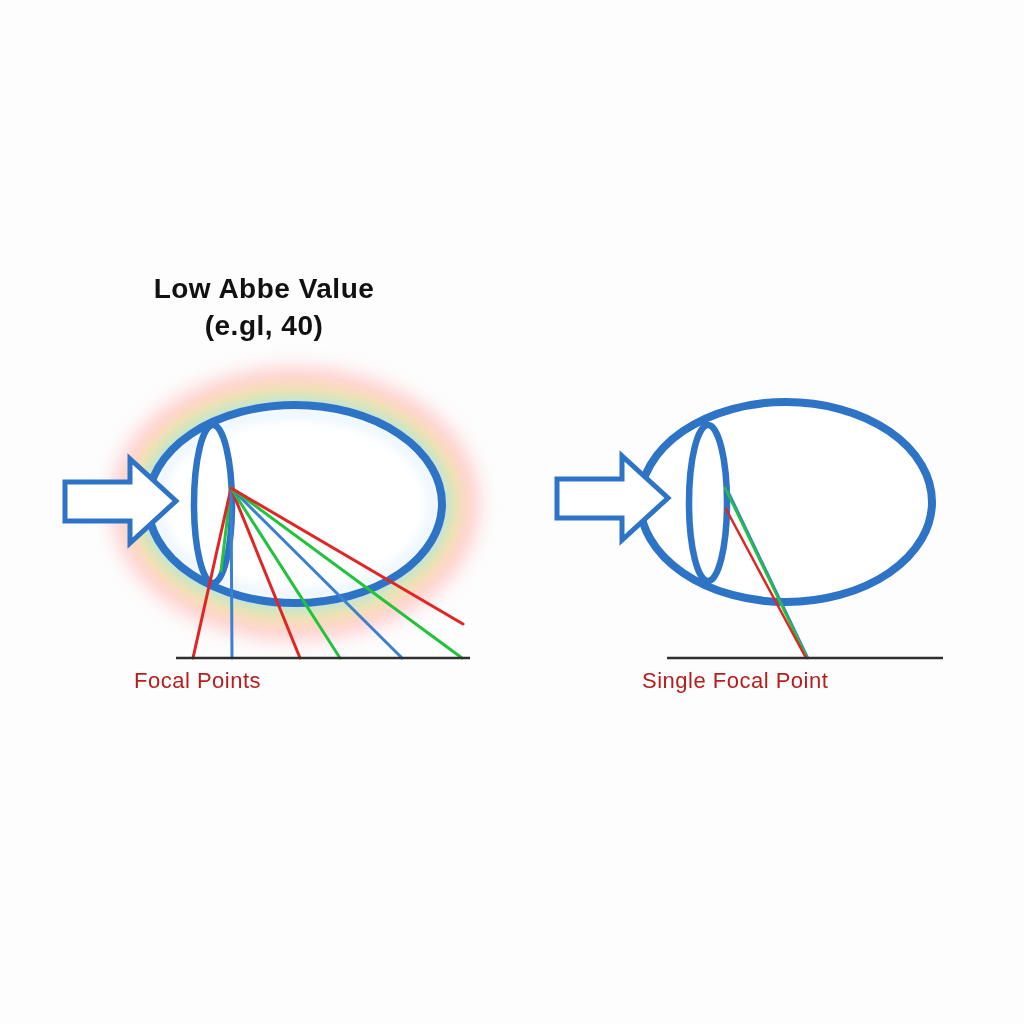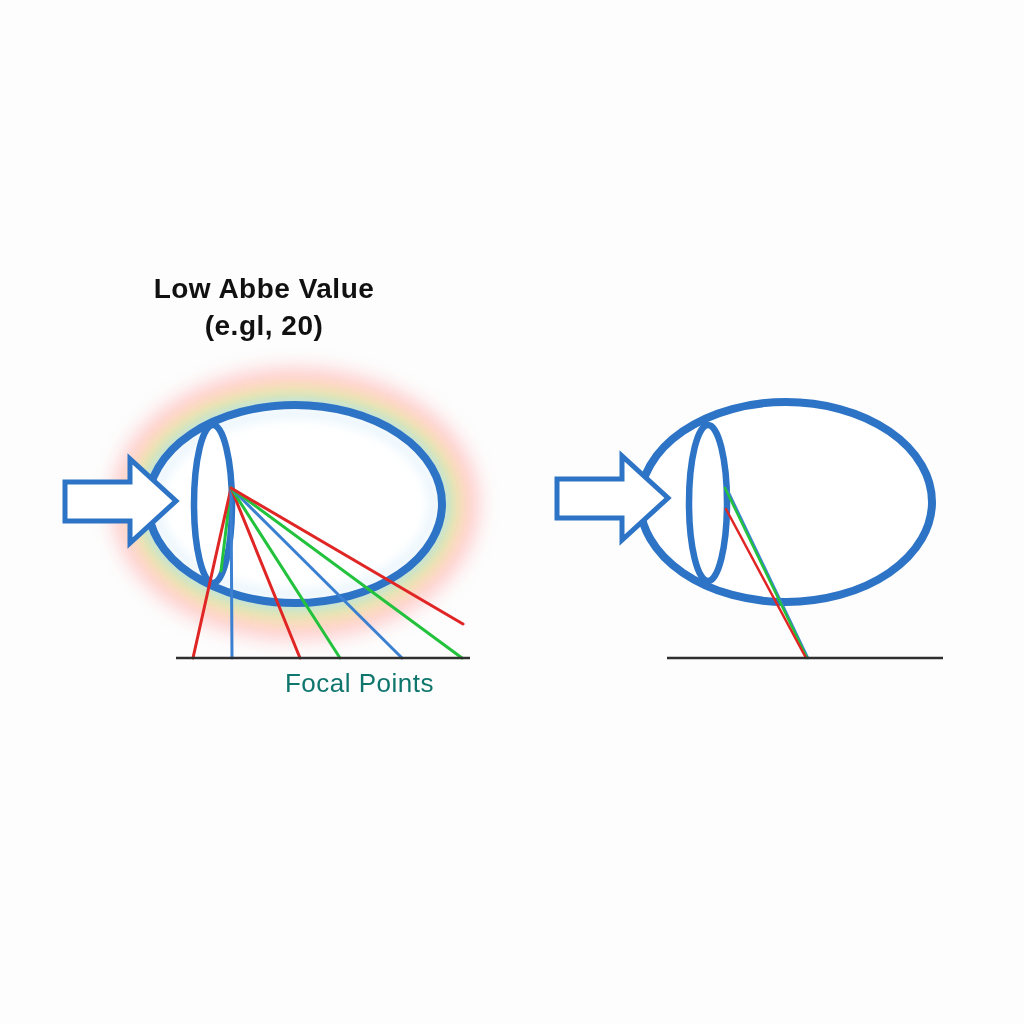--- a/index.html
+++ b/index.html
@@ -26,23 +26,23 @@
     text-align: center;
     color: #111111;
     font-size: 28px;
     font-weight: bold;
     line-height: 37px;
     letter-spacing: 0.5px;
   }
   .focal-label {
     position: absolute;
     width: 300px;
-    text-align: right;
-    color: #0f766e;
-    font-size: 26px;
+    text-align: left;
+    color: #b91c1c;
+    font-size: 22px;
     font-weight: 400;
     letter-spacing: 0.5px;
   }
 </style>
 </head>
 <body>
 
 <div id="canvas">
 
   <svg id="diagram-svg" width="1024" height="1024" viewBox="0 0 1024 1024">
@@ -102,20 +102,21 @@
       </g>
 
       <polygon points="557,479 622,479 622,456 668,498 622,540 622,518 557,518" fill="#ffffff" stroke-width="5" stroke-linejoin="miter" stroke="#2e74c6"></polygon>
 
       <line x1="667" y1="658" x2="943" y2="658" stroke-width="2.5" stroke="#2f2f2f"></line>
     </g>
   </svg>
 
   <div class="title-block" style="left:64px; top:270px;">
     <div>Low Abbe Value</div>
-    <div>(e.gl, 20)</div>
+    <div>(e.gl, 40)</div>
   </div>
 
 
   <div class="focal-label" style="left:134px; top:668px;">Focal Points</div>
 
+  <div class="focal-label" style="left:642px; top:668px;">Single Focal Point</div>
 
 </div>
 
 </body></html>

